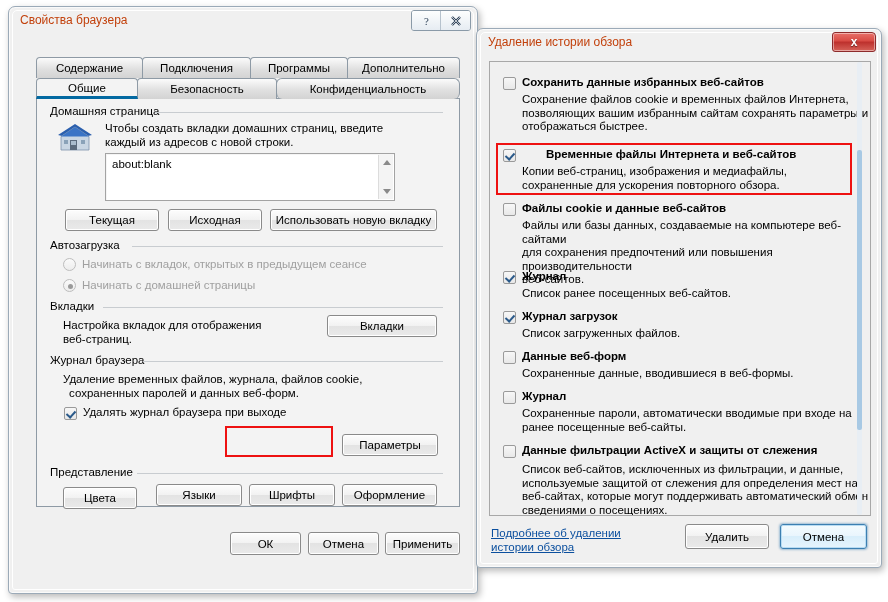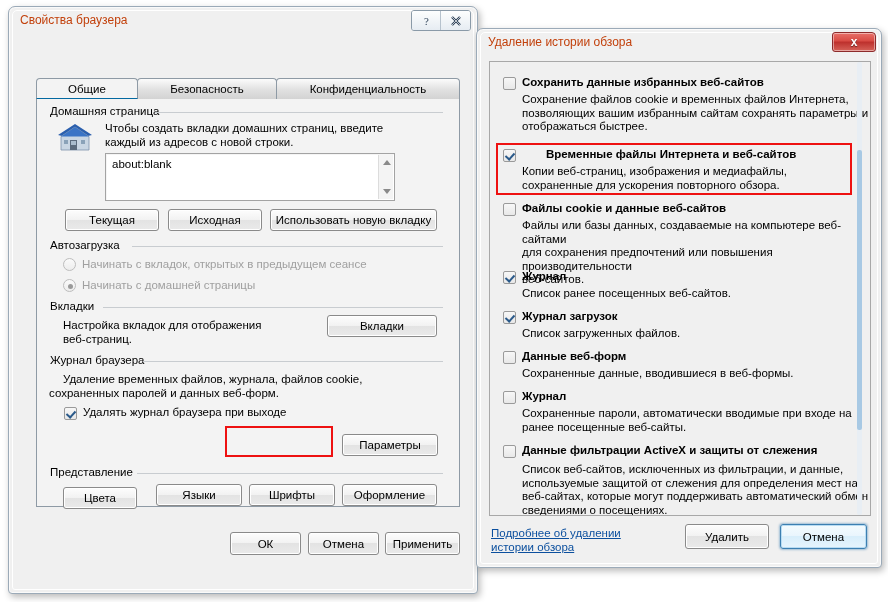--- a/index.html
+++ b/index.html
@@ -82,21 +82,21 @@
     border-bottom: none;
     border-radius: 4px 4px 0 0;
     background: linear-gradient(#fbfbfb, #e0e0e0 55%, #d3d3d3);
     display: flex; align-items: center; justify-content: center;
     font-size: 11.5px;
     margin-right: -1px;
     color: #000;
   }
   .tab.sel {
     background: #f3f3f3;
-    border-bottom: 1px solid #0369a1;
+    border-bottom: 3px solid #0369a1;
     z-index: 3;
     position: relative;
   }
   .tabpanel {
     position: absolute;
     background: #f3f3f3;
     border: 1px solid #8e9aa5;
   }
 
   
@@ -238,30 +238,46 @@
         </div>
         <div class="cap-btn">
           <svg width="12" height="12" viewBox="0 0 12 12">
             <path d="M2 2 L10 10 M10 2 L2 10" stroke="#2b3f56" stroke-width="2.4" fill="none"></path>
             <path d="M2 2 L10 10 M10 2 L2 10" stroke="#ffffff" stroke-width="0.7" fill="none"></path>
           </svg>
         </div>
       </div>
     </div>
 
+    <div class="tabstrip" style="left:27px; top:50px; width:424px;">
+      <div class="tabrow">
+        <div class="tab" style="width:107px;">
+          <span>Содержание</span>
+        </div>
+        <div class="tab" style="width:109px;">
+          <span>Подключения</span>
+        </div>
+        <div class="tab" style="width:98px;">
+          <span>Программы</span>
+        </div>
+        <div class="tab" style="width:113px;">
+          <span>Дополнительно</span>
+        </div>
+      </div>
+    </div>
 
     <div class="tabstrip" style="left:27px; top:71px; width:424px; z-index:4;">
       <div class="tabrow">
         <div class="tab sel" style="width:102px;">
           <span>Общие</span>
         </div>
         <div class="tab" style="width:140px;">
           <span>Безопасность</span>
         </div>
-        <div class="tab" style="width:184px;">
+        <div class="tab" style="width:184px;border-radius:6px;">
           <span>Конфиденциальность</span>
         </div>
       </div>
     </div>
 
     <div class="tabpanel" style="left:27px; top:91px; width:424px; height:409px;">
 
       <div class="grp-label" style="left:13px; top:6px;">Домашняя страница</div>
       <div class="grp-rule" style="left:118px; top:13px; width:288px;"></div>
 
@@ -317,21 +333,21 @@
       <div class="txt" style="left:26px; top:219px;">Настройка вкладок для отображения</div>
       <div class="txt" style="left:26px; top:233px;">веб-страниц.</div>
       <div class="btn" style="left:290px; top:216px; width:110px; height:22px;">
         <span>Вкладки</span>
       </div>
 
       <div class="grp-label" style="left:13px; top:255px;">Журнал браузера</div>
       <div class="grp-rule" style="left:106px; top:262px; width:300px;"></div>
 
       <div class="txt" style="left:26px; top:273px;">Удаление временных файлов, журнала, файлов cookie,</div>
-      <div class="txt" style="left:12px; top:287px;">сохраненных паролей и данных веб-форм.</div>
+      <div class="txt" style="left:32px; top:287px;">сохраненных паролей и данных веб-форм.</div>
 
       <div class="cb checked" style="left:27px; top:308px;"></div>
       <div class="lbl" style="left:46px; top:307px;">Удалять журнал браузера при выходе</div>
 
       <div class="btn" style="left:305px; top:335px; width:96px; height:22px;">
         <span>Параметры</span>
       </div>
 
       <div class="grp-label" style="left:13px; top:367px;">Представление</div>
       <div class="grp-rule" style="left:100px; top:374px; width:306px;"></div>

